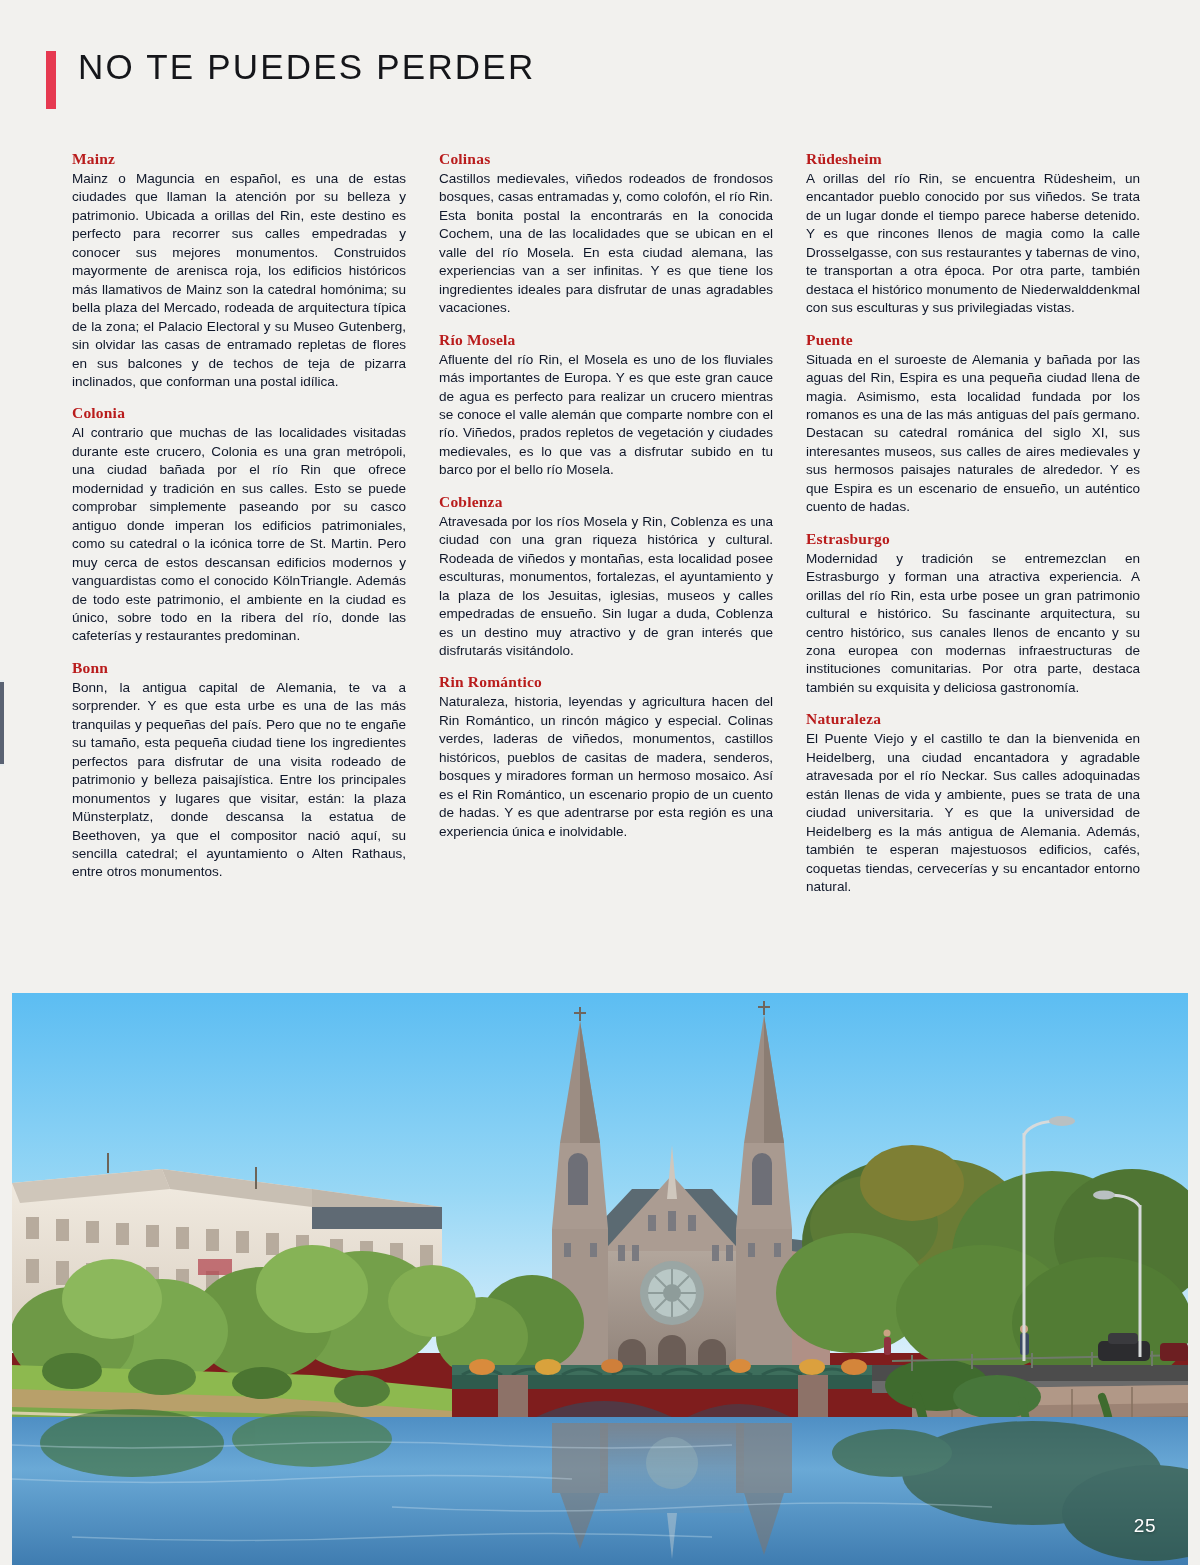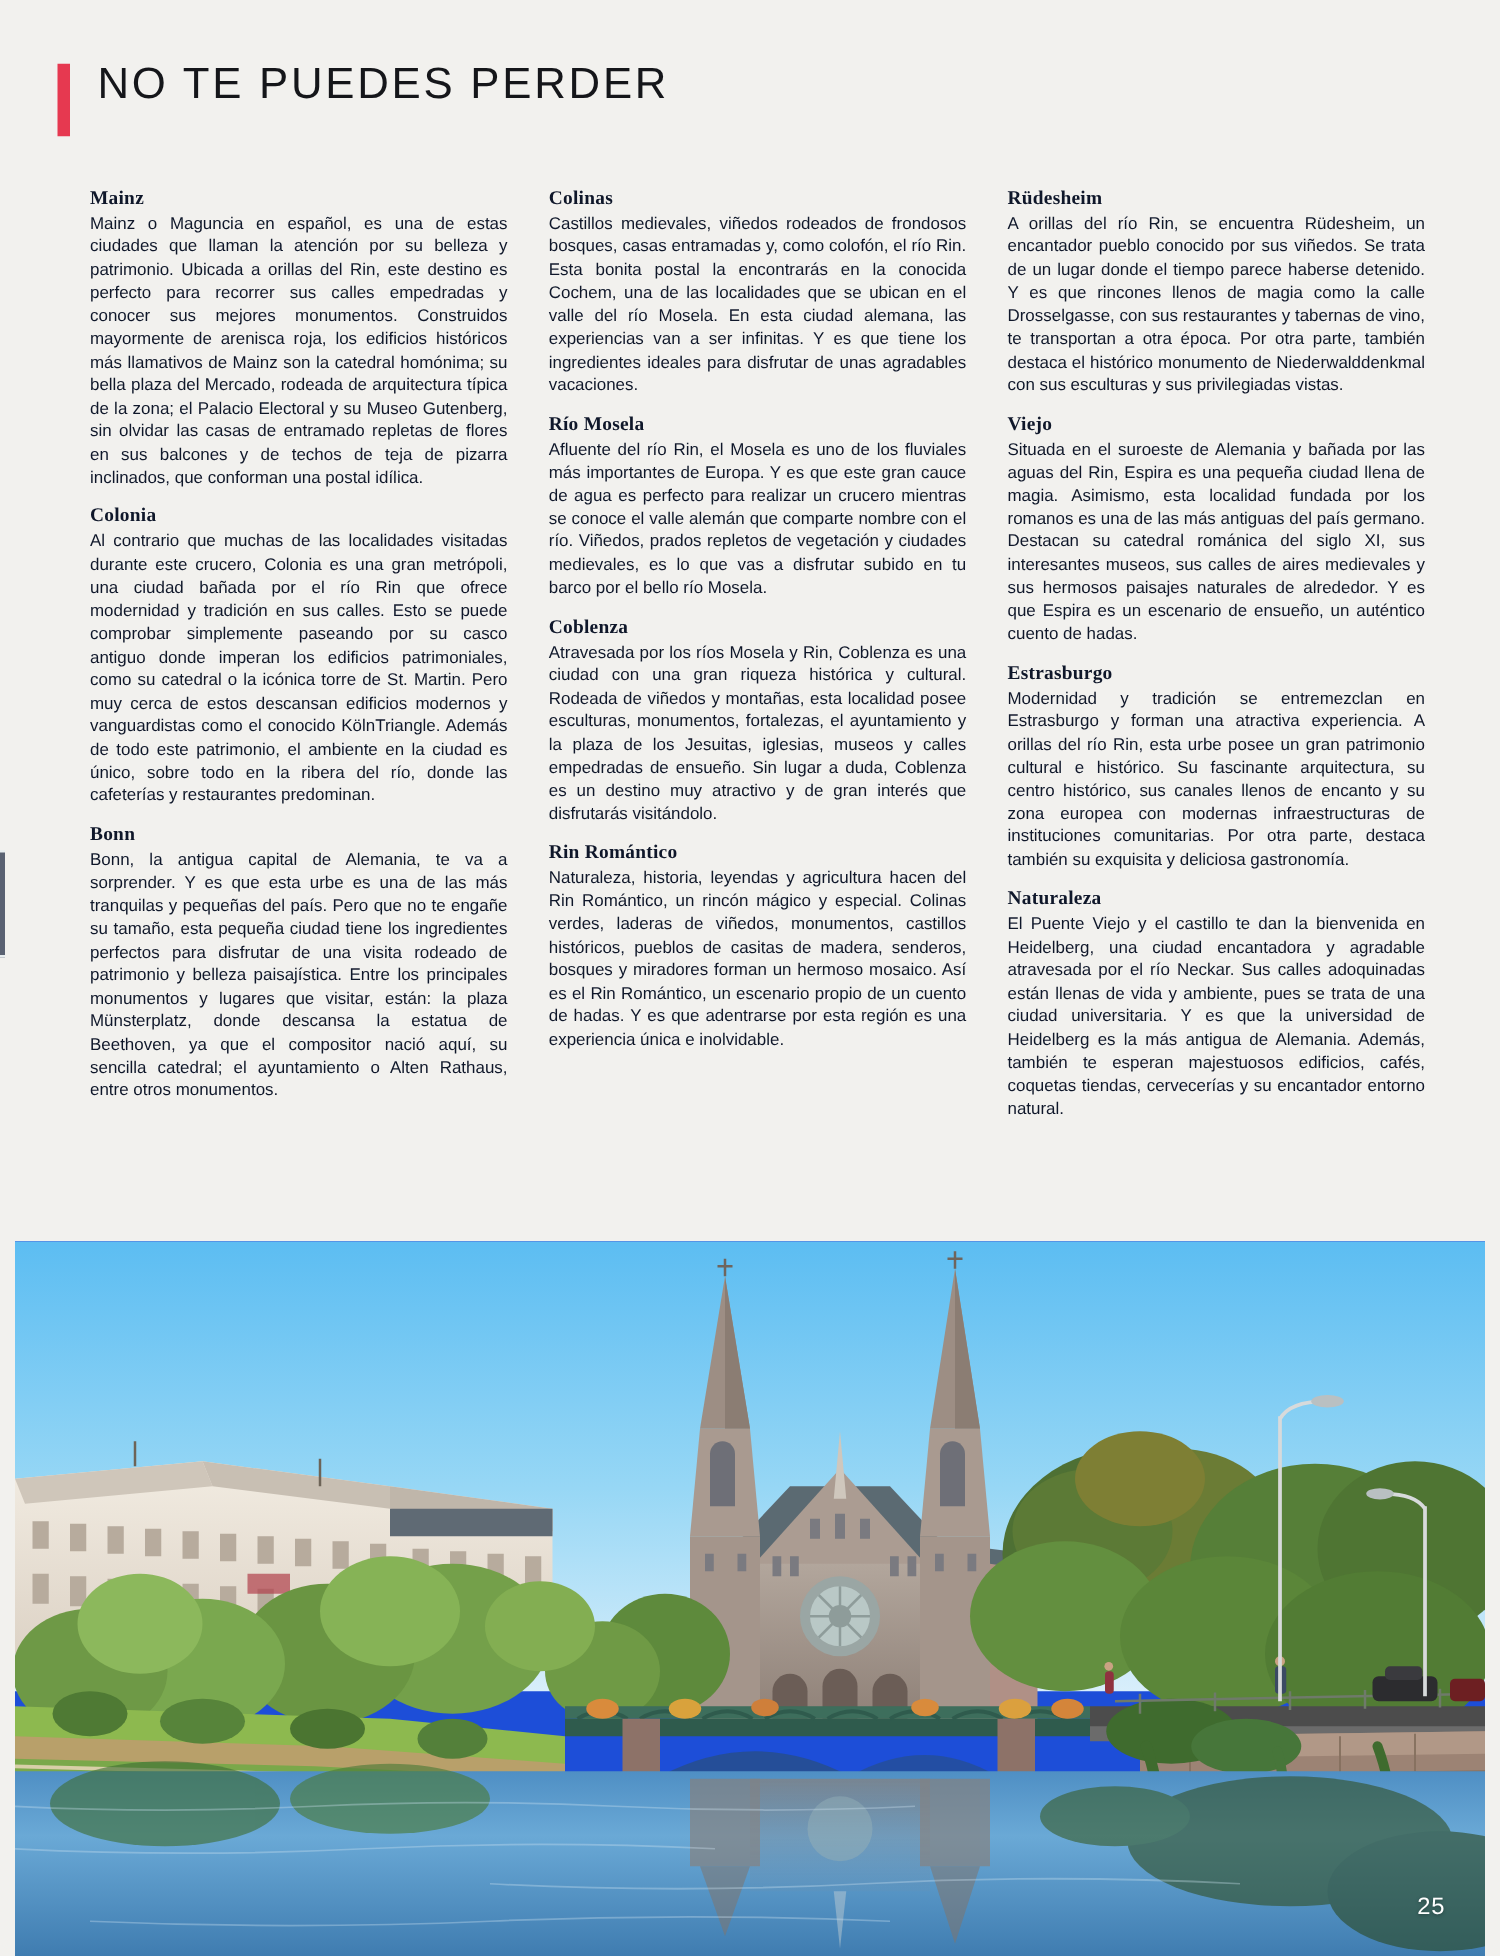--- a/index.html
+++ b/index.html
@@ -43,41 +43,41 @@
     display:flex; gap:33px;
   }
   .column{ width:334px; }
 
   .entry + .entry{ margin-top:13px; }
 
   .entry-title{
     font-family:"Liberation Serif", serif;
     font-size:15.5px;
     font-weight:700;
-    color:#0f172a;
+    color:#b91c1c;
     letter-spacing:.2px;
     margin-bottom:2px;
   }
   .entry-body{
     font-family:"Liberation Sans", sans-serif;
     font-size:13.55px;
     line-height:18.45px;
     color:#0f172a;
     text-align:justify;
     text-justify:inter-word;
     hyphens:auto;
     -webkit-hyphens:auto;
   }
 
   
   .photo{
     position:absolute; left:12px; top:993px;
     width:1176px; height:572px;
     overflow:hidden;
-    background:#1d4ed8;
+    background:#7f1d1d;
   }
   .photo svg{ display:block; width:100%; height:100%; }
 
   .page-number{
     position:absolute; right:32px; bottom:28px;
     font-family:"Liberation Sans", sans-serif;
     font-size:19px; color:#ffffff;
     letter-spacing:.5px;
     text-shadow:0 1px 3px rgba(0,0,0,.35);
   }
@@ -127,21 +127,21 @@
       <p class="entry-body">Naturaleza, historia, leyendas y agricultura hacen del Rin Romántico, un rincón mágico y especial. Colinas verdes, laderas de viñedos, monumentos, castillos históricos, pueblos de casitas de madera, senderos, bosques y miradores forman un hermoso mosaico. Así es el Rin Romántico, un escenario propio de un cuento de hadas. Y es que adentrarse por esta región es una experiencia única e inolvidable.</p>
     </div>
   </div>
 
   <div class="column">
     <div class="entry">
       <div class="entry-title">Rüdesheim</div>
       <p class="entry-body">A orillas del río Rin, se encuentra Rüdesheim, un encantador pueblo conocido por sus viñedos. Se trata de un lugar donde el tiempo parece haberse detenido. Y es que rincones llenos de magia como la calle Drosselgasse, con sus restaurantes y tabernas de vino, te transportan a otra época. Por otra parte, también destaca el histórico monumento de Niederwalddenkmal con sus esculturas y sus privilegiadas vistas.</p>
     </div>
     <div class="entry">
-      <div class="entry-title">Viejo</div>
+      <div class="entry-title">Puente</div>
       <p class="entry-body">Situada en el suroeste de Alemania y bañada por las aguas del Rin, Espira es una pequeña ciudad llena de magia. Asimismo, esta localidad fundada por los romanos es una de las más antiguas del país germano. Destacan su catedral románica del siglo XI, sus interesantes museos, sus calles de aires medievales y sus hermosos paisajes naturales de alrededor. Y es que Espira es un escenario de ensueño, un auténtico cuento de hadas.</p>
     </div>
     <div class="entry">
       <div class="entry-title">Estrasburgo</div>
       <p class="entry-body">Modernidad y tradición se entremezclan en Estrasburgo y forman una atractiva experiencia. A orillas del río Rin, esta urbe posee un gran patrimonio cultural e histórico. Su fascinante arquitectura, su centro histórico, sus canales llenos de encanto y su zona europea con modernas infraestructuras de instituciones comunitarias. Por otra parte, destaca también su exquisita y deliciosa gastronomía.</p>
     </div>
     <div class="entry">
       <div class="entry-title">Naturaleza</div>
       <p class="entry-body">El Puente Viejo y el castillo te dan la bienvenida en Heidelberg, una ciudad encantadora y agradable atravesada por el río Neckar. Sus calles adoquinadas están llenas de vida y ambiente, pues se trata de una ciudad universitaria. Y es que la universidad de Heidelberg es la más antigua de Alemania. Además, también te esperan majestuosos edificios, cafés, coquetas tiendas, cervecerías y su encantador entorno natural.</p>
     </div>

